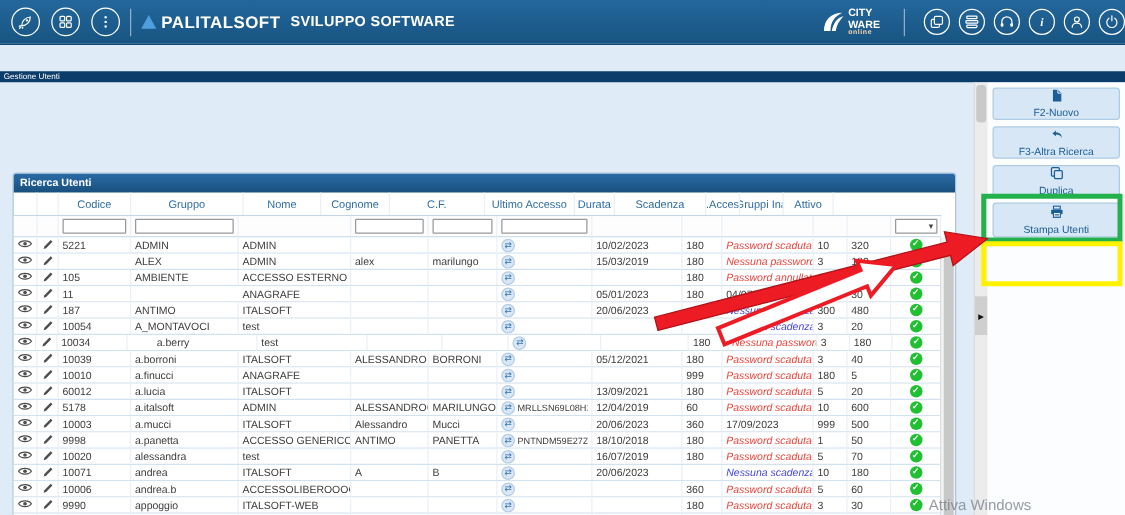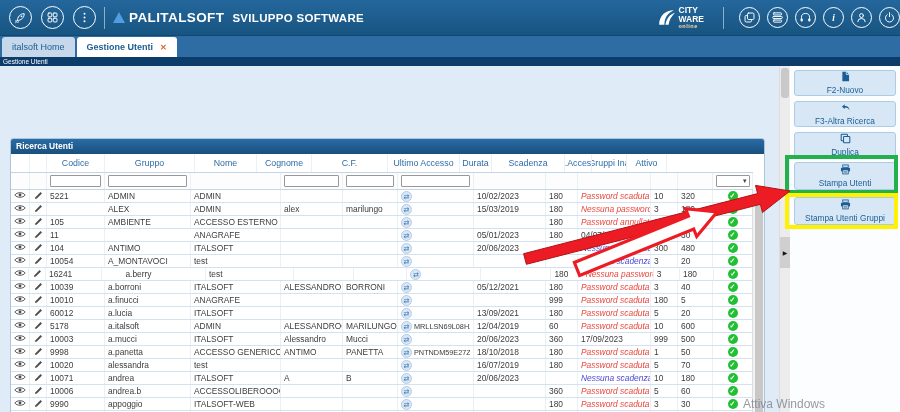--- a/index.html
+++ b/index.html
@@ -176,29 +176,20 @@
           <span class="circ sm">
             <svg viewBox="0 0 16 16">
               <path d="M5.2 4.4 a5 5 0 1 0 5.6 0" stroke="#fff" stroke-width="1.2" fill="none" stroke-linecap="round"></path>
               <path d="M8 2 V7" stroke="#fff" stroke-width="1.2" fill="none" stroke-linecap="round"></path>
             </svg>
           </span>
         </div>
     </div>
   </div>
 
-  <div class="tabbar">
-    <div class="tab inactive">
-      <span>italsoft Home</span>
-    </div>
-    <div class="tab active">
-      <span>Gestione Utenti</span>
-      <span class="tab-close">✕</span>
-    </div>
-  </div>
 
   <div class="crumb">Gestione Utenti</div>
 
   <div class="main">
 
     <div class="panel">
       <div class="ptitle">Ricerca Utenti</div>
       <div class="header-row" id="header-row">
           <div class="hcell" style="width: 19px;"></div>
           <div class="hcell" style="width: 17px;"></div>
@@ -366,21 +357,21 @@
               <span><svg viewBox="0 0 14 9" width="12" height="8">
                   <path d="M1 4.5 C3 1 11 1 13 4.5 C11 8 3 8 1 4.5 Z" fill="none" stroke="#4d4d4d" stroke-width="1.1"></path>
                   <circle cx="7" cy="4.5" r="1.7" fill="#4d4d4d"></circle>
                 </svg></span>
             </div>
             <div class="cell icon-cell" style="width: 17px;">
               <span><svg viewBox="0 0 12 12" width="9" height="9">
                   <path d="M1.2 10.8 L2 8.2 L8.8 1.4 L10.6 3.2 L3.8 10 Z" fill="#4d4d4d"></path>
                 </svg></span>
             </div>
-            <div class="cell" style="width: 58px;">104</div>
+            <div class="cell" style="width: 58px;">187</div>
             <div class="cell" style="width: 86px;">ANTIMO</div>
             <div class="cell" style="width: 90px;">ITALSOFT</div>
             <div class="cell" style="width: 62px;"></div>
             <div class="cell" style="width: 55px;"></div>
             <div class="cell" style="width: 76px;">
               <span class="cfb">⇄</span>
             </div>
             <div class="cell" style="width: 72px;">20/06/2023</div>
             <div class="cell" style="width: 32px;"></div>
             <div class="cell scad-none" style="width: 73px;">Nessuna scadenza</div>
@@ -424,21 +415,21 @@
               <span><svg viewBox="0 0 14 9" width="12" height="8">
                   <path d="M1 4.5 C3 1 11 1 13 4.5 C11 8 3 8 1 4.5 Z" fill="none" stroke="#4d4d4d" stroke-width="1.1"></path>
                   <circle cx="7" cy="4.5" r="1.7" fill="#4d4d4d"></circle>
                 </svg></span>
             </div>
             <div class="cell icon-cell" style="width: 17px;">
               <span><svg viewBox="0 0 12 12" width="9" height="9">
                   <path d="M1.2 10.8 L2 8.2 L8.8 1.4 L10.6 3.2 L3.8 10 Z" fill="#4d4d4d"></path>
                 </svg></span>
             </div>
-            <div class="cell" style="width: 58px;">16241</div>
+            <div class="cell" style="width: 58px;">10034</div>
             <div class="cell" style="width: 86px; margin-left: 20px;">a.berry</div>
             <div class="cell" style="width: 90px;">test</div>
             <div class="cell" style="width: 62px;"></div>
             <div class="cell" style="width: 55px;"></div>
             <div class="cell" style="width: 76px;">
               <span class="cfb">⇄</span>
             </div>
             <div class="cell" style="width: 72px;"></div>
             <div class="cell" style="width: 32px;">180</div>
             <div class="cell scad-expired" style="width: 73px;">Nessuna password</div>
@@ -798,29 +789,20 @@
       </div>
       <div class="sbtn b4">
         <span id="ic-b4"><svg viewBox="0 0 14 14">
               <rect x="3.5" y="1.2" width="7" height="3" fill="none" stroke="#1b5d94" stroke-width="1.1"></rect>
               <rect x="1.2" y="4.8" width="11.6" height="4.6" rx="0.8" fill="#1b5d94"></rect>
               <rect x="3.5" y="7.6" width="7" height="5" fill="#fff" stroke="#1b5d94" stroke-width="1.1"></rect>
               <path d="M4.6 9.6 h4.8 M4.6 11.1 h4.8" stroke="#1b5d94" stroke-width="0.8"></path>
             </svg></span>
         <span>Stampa Utenti</span>
       </div>
-      <div class="sbtn b5">
-        <span id="ic-b5"><svg viewBox="0 0 14 14">
-              <rect x="3.5" y="1.2" width="7" height="3" fill="none" stroke="#1b5d94" stroke-width="1.1"></rect>
-              <rect x="1.2" y="4.8" width="11.6" height="4.6" rx="0.8" fill="#1b5d94"></rect>
-              <rect x="3.5" y="7.6" width="7" height="5" fill="#fff" stroke="#1b5d94" stroke-width="1.1"></rect>
-              <path d="M4.6 9.6 h4.8 M4.6 11.1 h4.8" stroke="#1b5d94" stroke-width="0.8"></path>
-            </svg></span>
-        <span>Stampa Utenti Gruppi</span>
-      </div>
     </div>
 
   </div>
 
   <div class="hl-green"></div>
   <div class="hl-yellow"></div>
 
   <svg id="arrows">
       <polygon points="526.4,264.3 760.4,204.3 762.5,212.5 790.0,191.0 755.5,185.4 757.6,193.6 523.6,253.7" fill="#ED1C24" stroke="#b01218" stroke-width="1"></polygon>
       <polygon points="579.6,275.5 693.7,229.0 696.7,236.5 717.0,212.0 685.4,208.7 688.4,216.1 574.4,262.5" fill="#ffffff" stroke="#ED1C24" stroke-width="3.2"></polygon>

